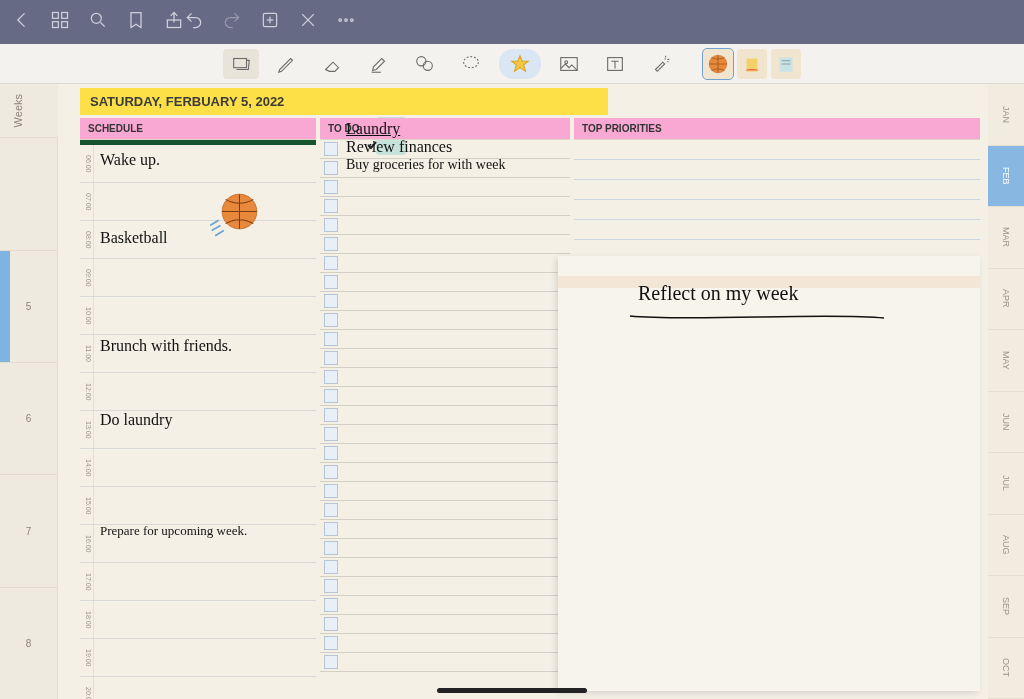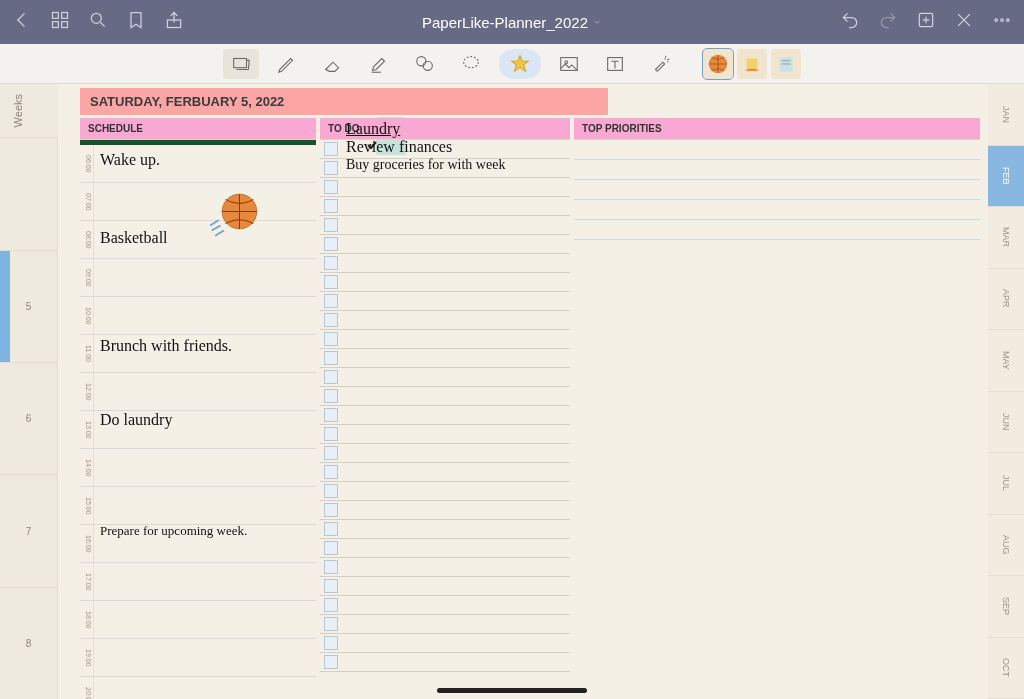--- a/index.html
+++ b/index.html
@@ -37,21 +37,21 @@
   .week-cell.active { position: relative; }
   .week-cell.active::before { content:""; position:absolute; left:0; top:0; bottom:0; width:10px; background:#7fb4e0; }
 
   
   .rail-right { width: 36px; background: #f1ecdf; display: flex; flex-direction: column; }
   .month-cell { flex: 1; display: flex; align-items: center; justify-content: center; font-size: 9px; color: #9a9484; border-bottom: 1px solid #e5dfd0; writing-mode: vertical-rl; }
   .month-cell.active { background: #88b8e2; color: #fff; }
 
   
   .page { flex: 1; position: relative; background: #f4f0e6; }
-  .date-banner { position: absolute; top: 4px; left: 22px; right: 380px; background: #fca5a5; padding: 6px 10px; font-size: 13px; font-weight: 600; color: #3b3b3b; }
+  .date-banner { position: absolute; top: 4px; left: 22px; right: 380px; background: #fde047; padding: 6px 10px; font-size: 13px; font-weight: 600; color: #3b3b3b; }
   .schedule { position: absolute; top: 34px; left: 22px; width: 236px; bottom: 0; }
   .section-head { background: #f9a8d4; font-size: 10px; font-weight: 700; padding: 5px 8px; color: #333; border-bottom: 1px solid #e0d6c5; }
   .time-rows { position: relative; height: calc(100% - 22px); border-top: 5px solid #14532d; }
   .time-row { height: 38px; border-bottom: 1px solid #d9d9d9; display: flex; }
   .time-label { width: 14px; font-size: 7px; color: #9d9788; writing-mode: vertical-rl; text-align: center; padding: 2px 1px; border-right: 1px solid #e6e0d3; }
   .hw { font-family: "Comic Sans MS", cursive; font-size: 16px; color: #111; position: absolute; white-space: nowrap; }
   .hw-schedule { left: 20px; }
 
   .todo { position: absolute; top: 34px; left: 262px; width: 250px; bottom: 0; }
   .todo-rows { height: calc(100% - 22px); }
@@ -94,26 +94,20 @@
           <circle cx="10" cy="10" r="6"></circle>
           <line x1="15" y1="15" x2="20" y2="20"></line>
         </svg></span>
     <span><svg viewBox="0 0 24 24">
           <path d="M6 3h12v18l-6-4-6 4z"></path>
         </svg></span>
     <span><svg viewBox="0 0 24 24">
           <path d="M12 3v12M8 7l4-4 4 4"></path>
           <rect x="4" y="12" width="16" height="9"></rect>
         </svg></span>
-  </div>
-  <div class="title">
-    <span>PaperLike-Planner_2022</span>
-    <svg class="chev-down" viewBox="0 0 24 24">
-        <polyline points="6 9 12 15 18 9"></polyline>
-      </svg>
   </div>
   <div class="right">
     <span><svg viewBox="0 0 24 24">
           <path d="M9 14l-5-5 5-5"></path>
           <path d="M4 9h10a6 6 0 0 1 0 12h-3"></path>
         </svg></span>
     <span style="opacity:.45"><svg viewBox="0 0 24 24">
           <path d="M15 14l5-5-5-5"></path>
           <path d="M20 9H10a6 6 0 0 0 0 12h3"></path>
         </svg></span>
@@ -406,20 +400,27 @@
       <div class="section-head">TOP PRIORITIES</div>
       <div class="pri-rows">
         <div class="pri-row"></div>
           <div class="pri-row"></div>
           <div class="pri-row"></div>
           <div class="pri-row"></div>
           <div class="pri-row"></div>
       </div>
     </div>
 
+    <div class="journal">
+      <div class="jhead"></div>
+      <div class="hw" style="top:26px; left:80px; font-size:20px;">Reflect on my week</div>
+      <svg style="position:absolute; top:54px; left:70px;" width="260" height="14">
+          <path d="M2 6 C 60 12, 200 2, 256 8" stroke="#111" stroke-width="1.5" fill="none"></path>
+        </svg>
+    </div>
 
   </div>
 
   <div class="rail-right" id="month-cells">
       <div class="month-cell">JAN</div>
       <div class="month-cell active">FEB</div>
       <div class="month-cell">MAR</div>
       <div class="month-cell">APR</div>
       <div class="month-cell">MAY</div>
       <div class="month-cell">JUN</div>

